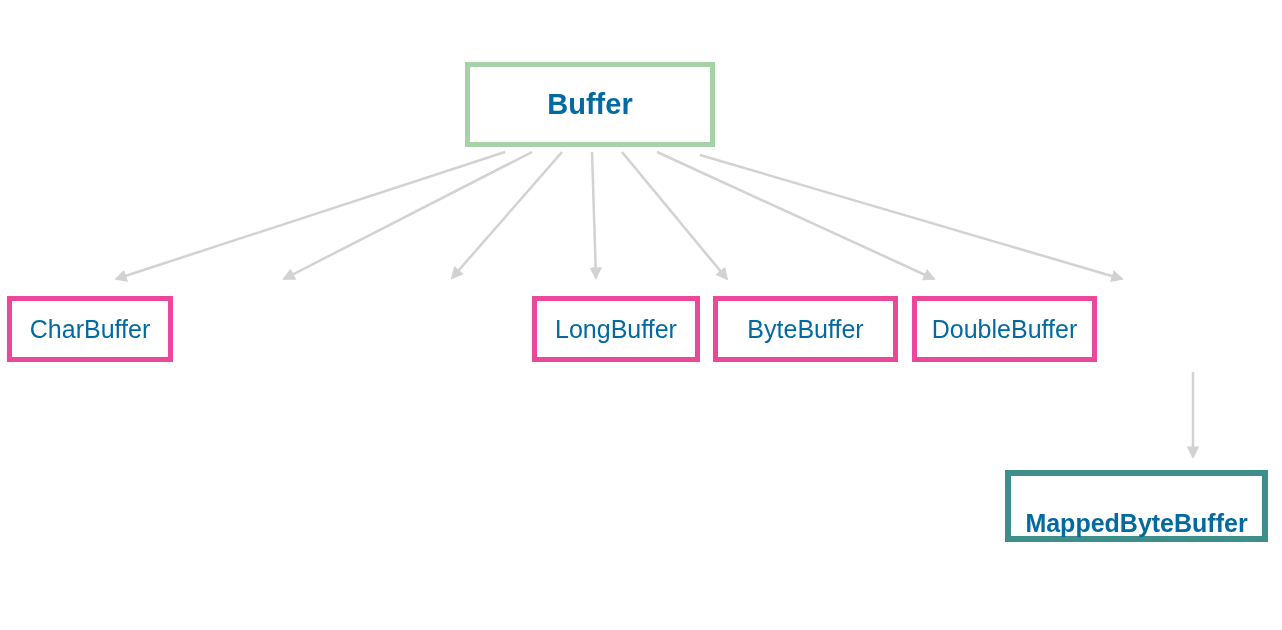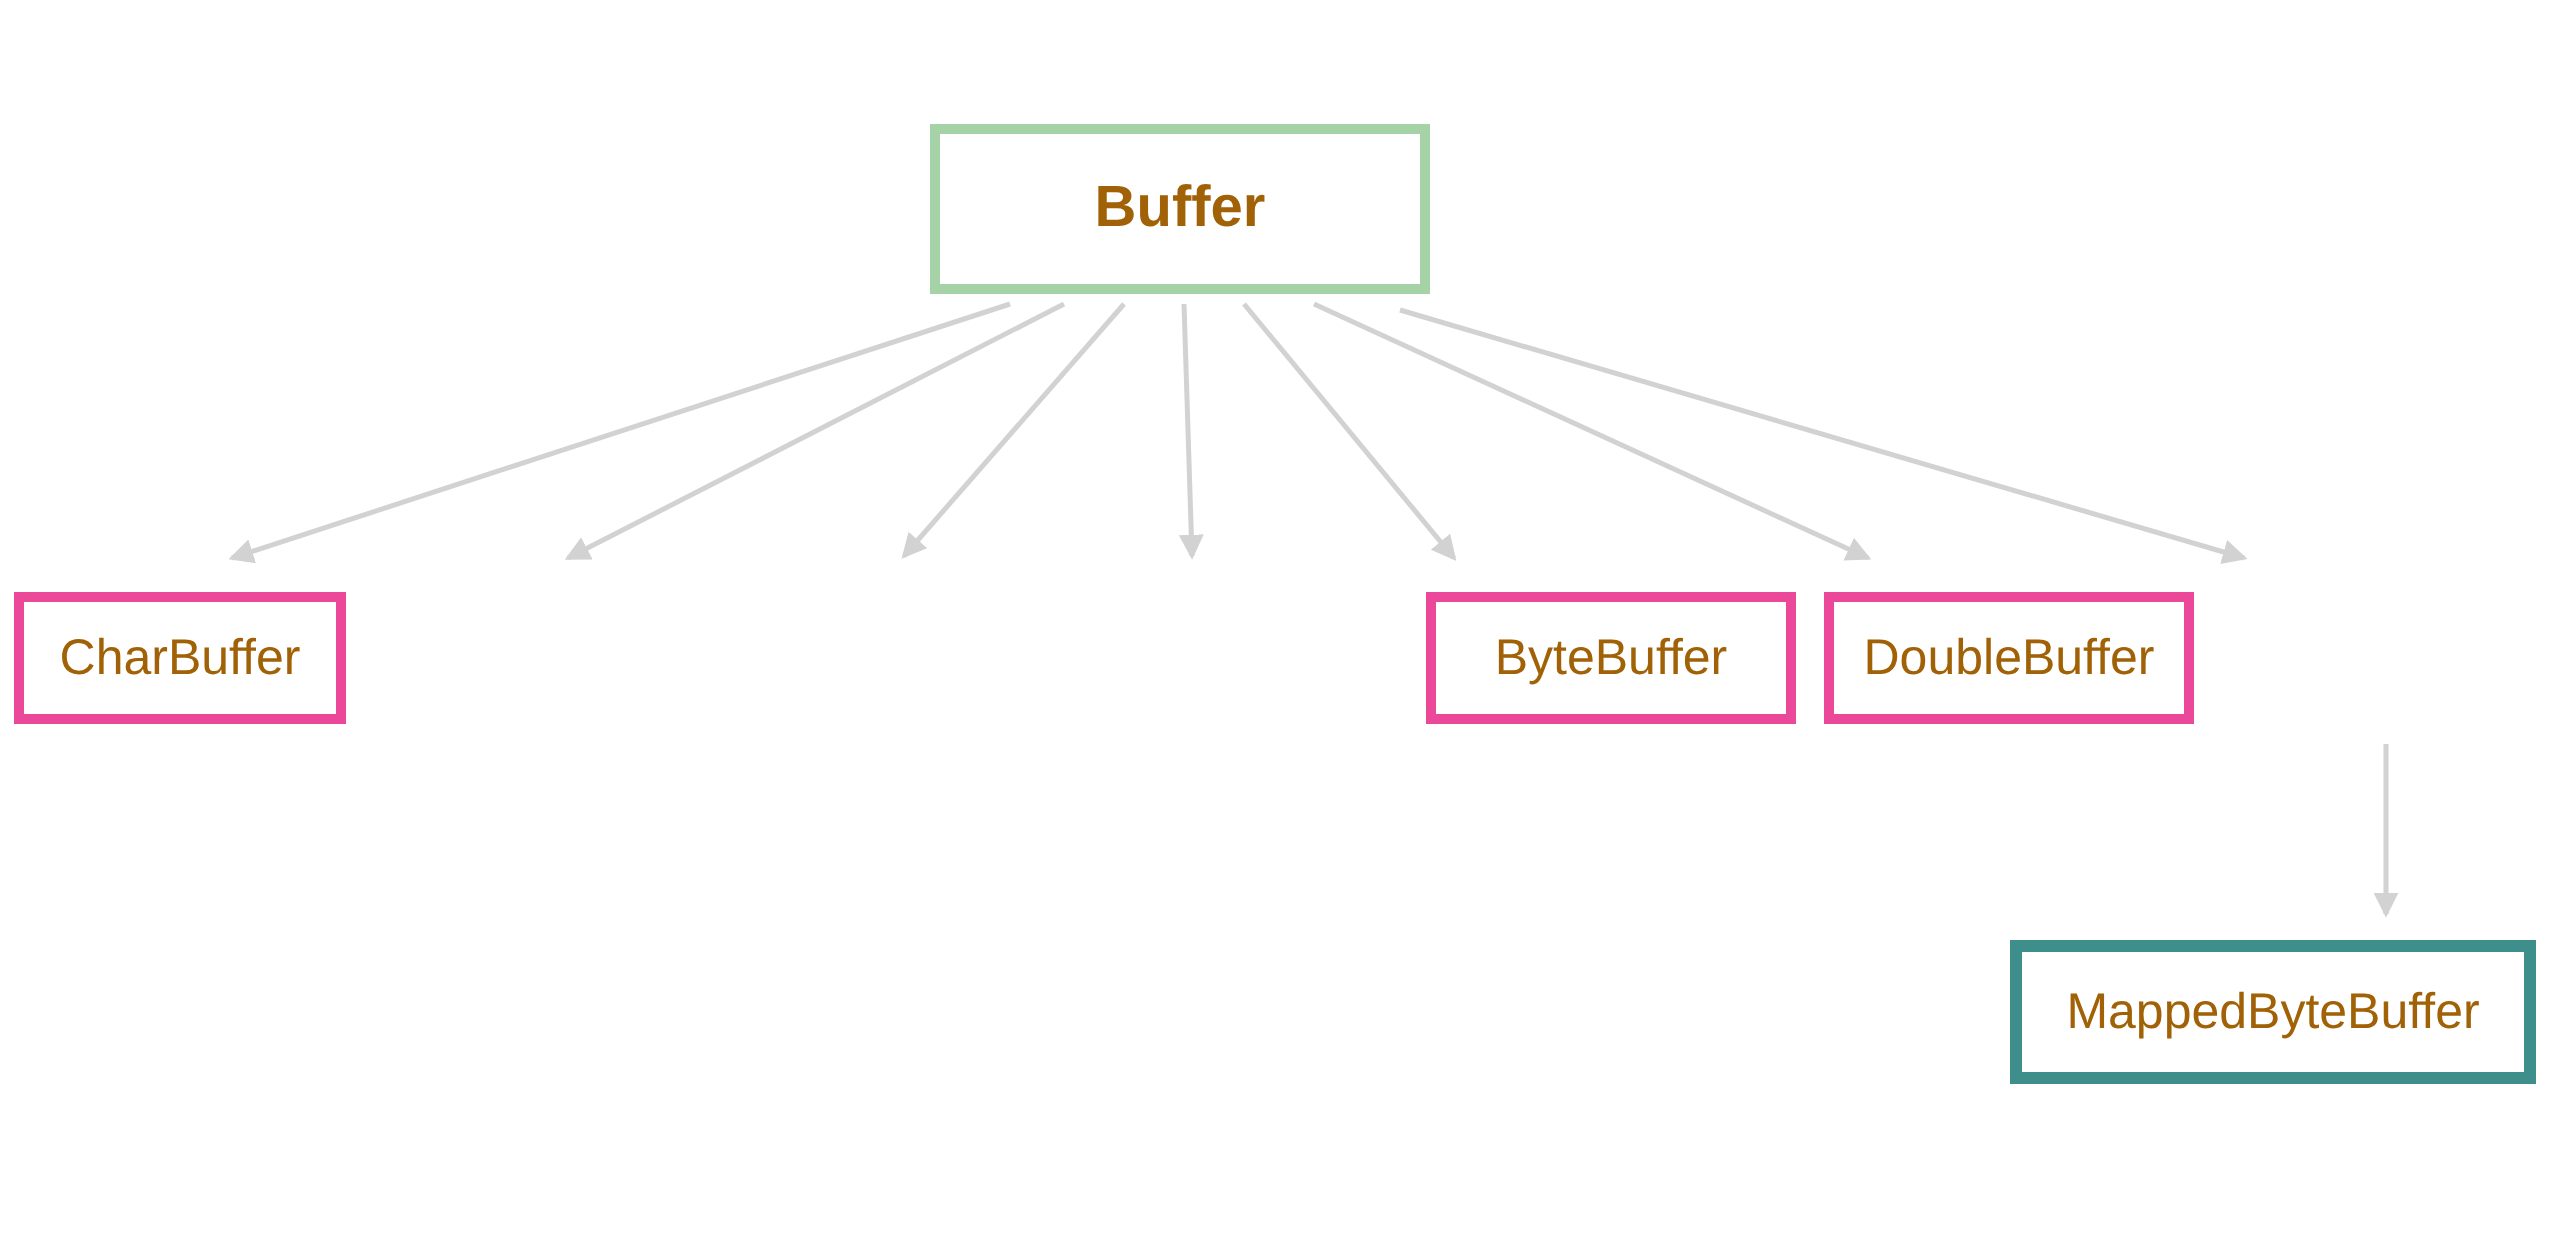--- a/index.html
+++ b/index.html
@@ -7,21 +7,21 @@
     padding: 0;
     background: #ffffff;
   }
   .stage {
     position: relative;
     width: 1282px;
     height: 630px;
     background: #ffffff;
     overflow: hidden;
     font-family: "Liberation Sans", sans-serif;
-    color: #a16207;
+    color: #0369a1;
   }
   .arrows {
     position: absolute;
     left: 0;
     top: 0;
     width: 1282px;
     height: 630px;
     pointer-events: none;
   }
   .node {
@@ -40,21 +40,22 @@
     font-weight: bold;
   }
   .node-child {
     border: 5px solid #ec4899;
     font-size: 25px;
     font-weight: normal;
   }
   .node-grand {
     border: 6px solid #3e8f8c;
     font-size: 25px;
-    font-weight: normal;
+    font-weight: bold;
+    align-items: flex-end;
   }
   .node span {
     line-height: 1;
   }
 </style>
 </head>
 <body>
 
 <div class="stage">
 
@@ -79,20 +80,23 @@
   <div class="node node-root" style="left:465px; top:62px; width:250px; height:85px;">
     <span>Buffer</span>
   </div>
 
   <div class="node node-child" style="left:7px; top:296px; width:166px; height:66px;">
     <span>CharBuffer</span>
   </div>
 
 
 
+  <div class="node node-child" style="left:532px; top:296px; width:168px; height:66px;">
+    <span>LongBuffer</span>
+  </div>
 
   <div class="node node-child" style="left:713px; top:296px; width:185px; height:66px;">
     <span>ByteBuffer</span>
   </div>
 
   <div class="node node-child" style="left:912px; top:296px; width:185px; height:66px;text-align:right;">
     <span>DoubleBuffer</span>
   </div>
 
 

